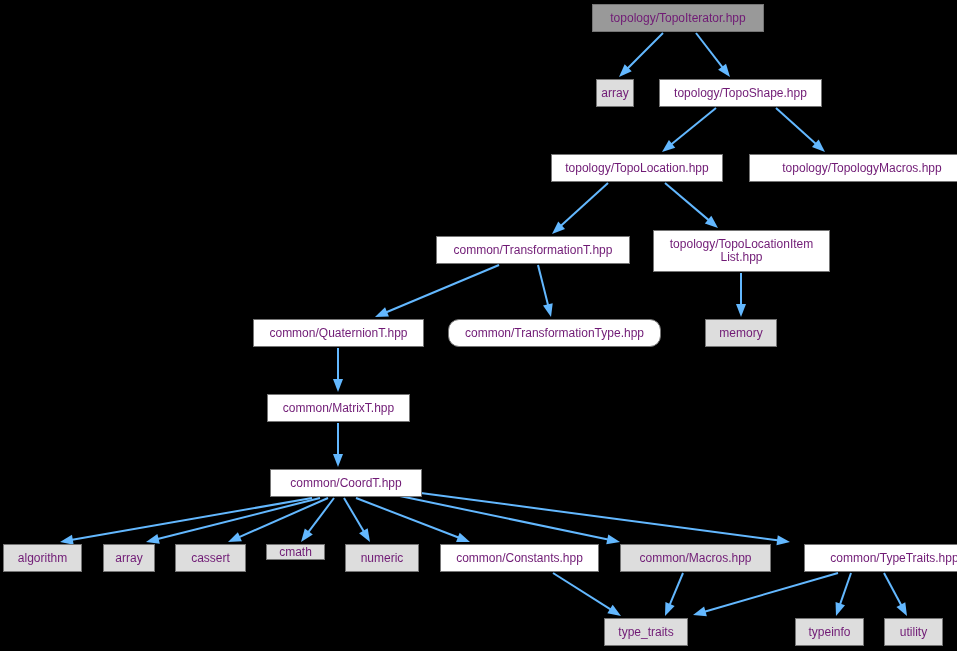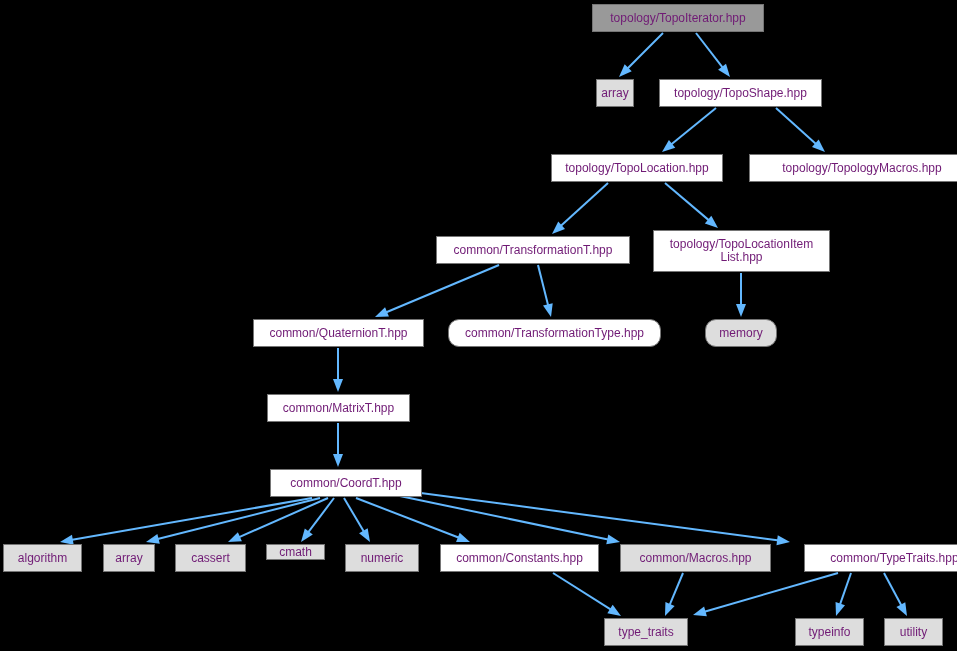--- a/index.html
+++ b/index.html
@@ -152,21 +152,21 @@
       <div class="node-box fill-gray" style="left: 592px; top: 4px; width: 172px; height: 28px;"><span class="node-label">topology/TopoIterator.hpp</span></div>
       <div class="node-box fill-light" style="left: 596px; top: 79px; width: 38px; height: 28px;"><span class="node-label">array</span></div>
       <div class="node-box fill-white" style="left: 659px; top: 79px; width: 163px; height: 28px;"><span class="node-label">topology/TopoShape.hpp</span></div>
       <div class="node-box fill-white" style="left: 551px; top: 154px; width: 172px; height: 28px;"><span class="node-label">topology/TopoLocation.hpp</span></div>
       <div class="node-box fill-white" style="left: 749px; top: 154px; width: 226px; height: 28px;"><span class="node-label">topology/TopologyMacros.hpp</span></div>
       <div class="node-box fill-white" style="left: 436px; top: 236px; width: 194px; height: 28px;"><span class="node-label">common/TransformationT.hpp</span></div>
       <div class="node-box fill-white" style="left: 653px; top: 230px; width: 177px; height: 42px; text-align: center;"><span class="node-label">topology/TopoLocationItem
 List.hpp</span></div>
       <div class="node-box fill-white" style="left: 253px; top: 319px; width: 171px; height: 28px;"><span class="node-label">common/QuaternionT.hpp</span></div>
       <div class="node-box fill-white" style="left: 448px; top: 319px; width: 213px; height: 28px; border-radius: 11px;"><span class="node-label">common/TransformationType.hpp</span></div>
-      <div class="node-box fill-light" style="left: 705px; top: 319px; width: 72px; height: 28px; border-radius: 11px;"><span class="node-label">memory</span></div>
+      <div class="node-box fill-light" style="left: 705px; top: 319px; width: 72px; height: 28px;"><span class="node-label">memory</span></div>
       <div class="node-box fill-white" style="left: 267px; top: 394px; width: 143px; height: 28px;"><span class="node-label">common/MatrixT.hpp</span></div>
       <div class="node-box fill-white" style="left: 270px; top: 469px; width: 152px; height: 28px;"><span class="node-label">common/CoordT.hpp</span></div>
       <div class="node-box fill-light" style="left: 3px; top: 544px; width: 79px; height: 28px;"><span class="node-label">algorithm</span></div>
       <div class="node-box fill-light" style="left: 103px; top: 544px; width: 52px; height: 28px;"><span class="node-label">array</span></div>
       <div class="node-box fill-light" style="left: 175px; top: 544px; width: 71px; height: 28px;"><span class="node-label">cassert</span></div>
       <div class="node-box fill-light" style="left: 266px; top: 544px; width: 59px; height: 16px;"><span class="node-label">cmath</span></div>
       <div class="node-box fill-light" style="left: 345px; top: 544px; width: 74px; height: 28px;"><span class="node-label">numeric</span></div>
       <div class="node-box fill-white" style="left: 440px; top: 544px; width: 159px; height: 28px;"><span class="node-label">common/Constants.hpp</span></div>
       <div class="node-box fill-light" style="left: 620px; top: 544px; width: 151px; height: 28px;"><span class="node-label">common/Macros.hpp</span></div>
       <div class="node-box fill-white" style="left: 804px; top: 544px; width: 157px; height: 28px; padding-left: 24px;"><span class="node-label">common/TypeTraits.hpp</span></div>

